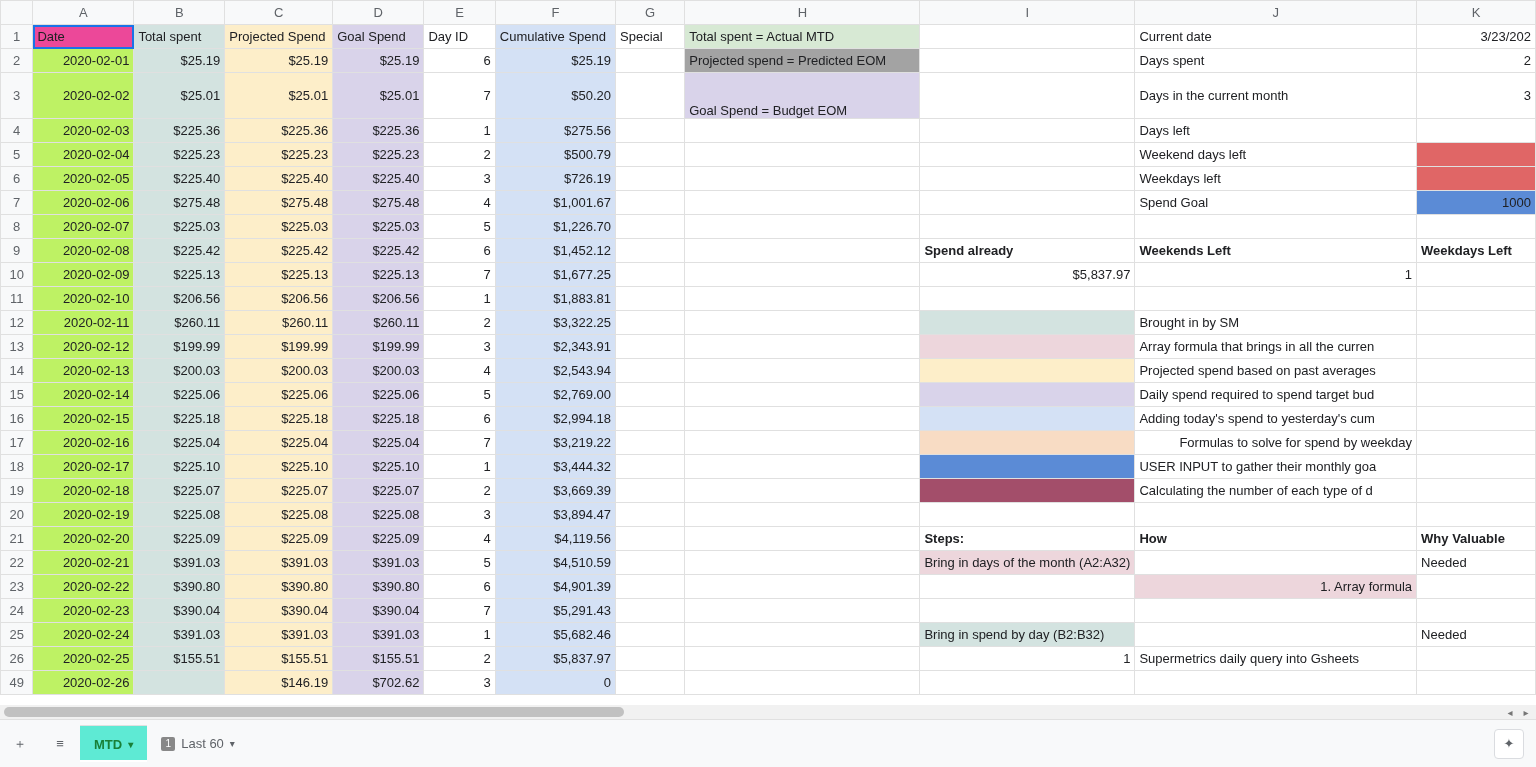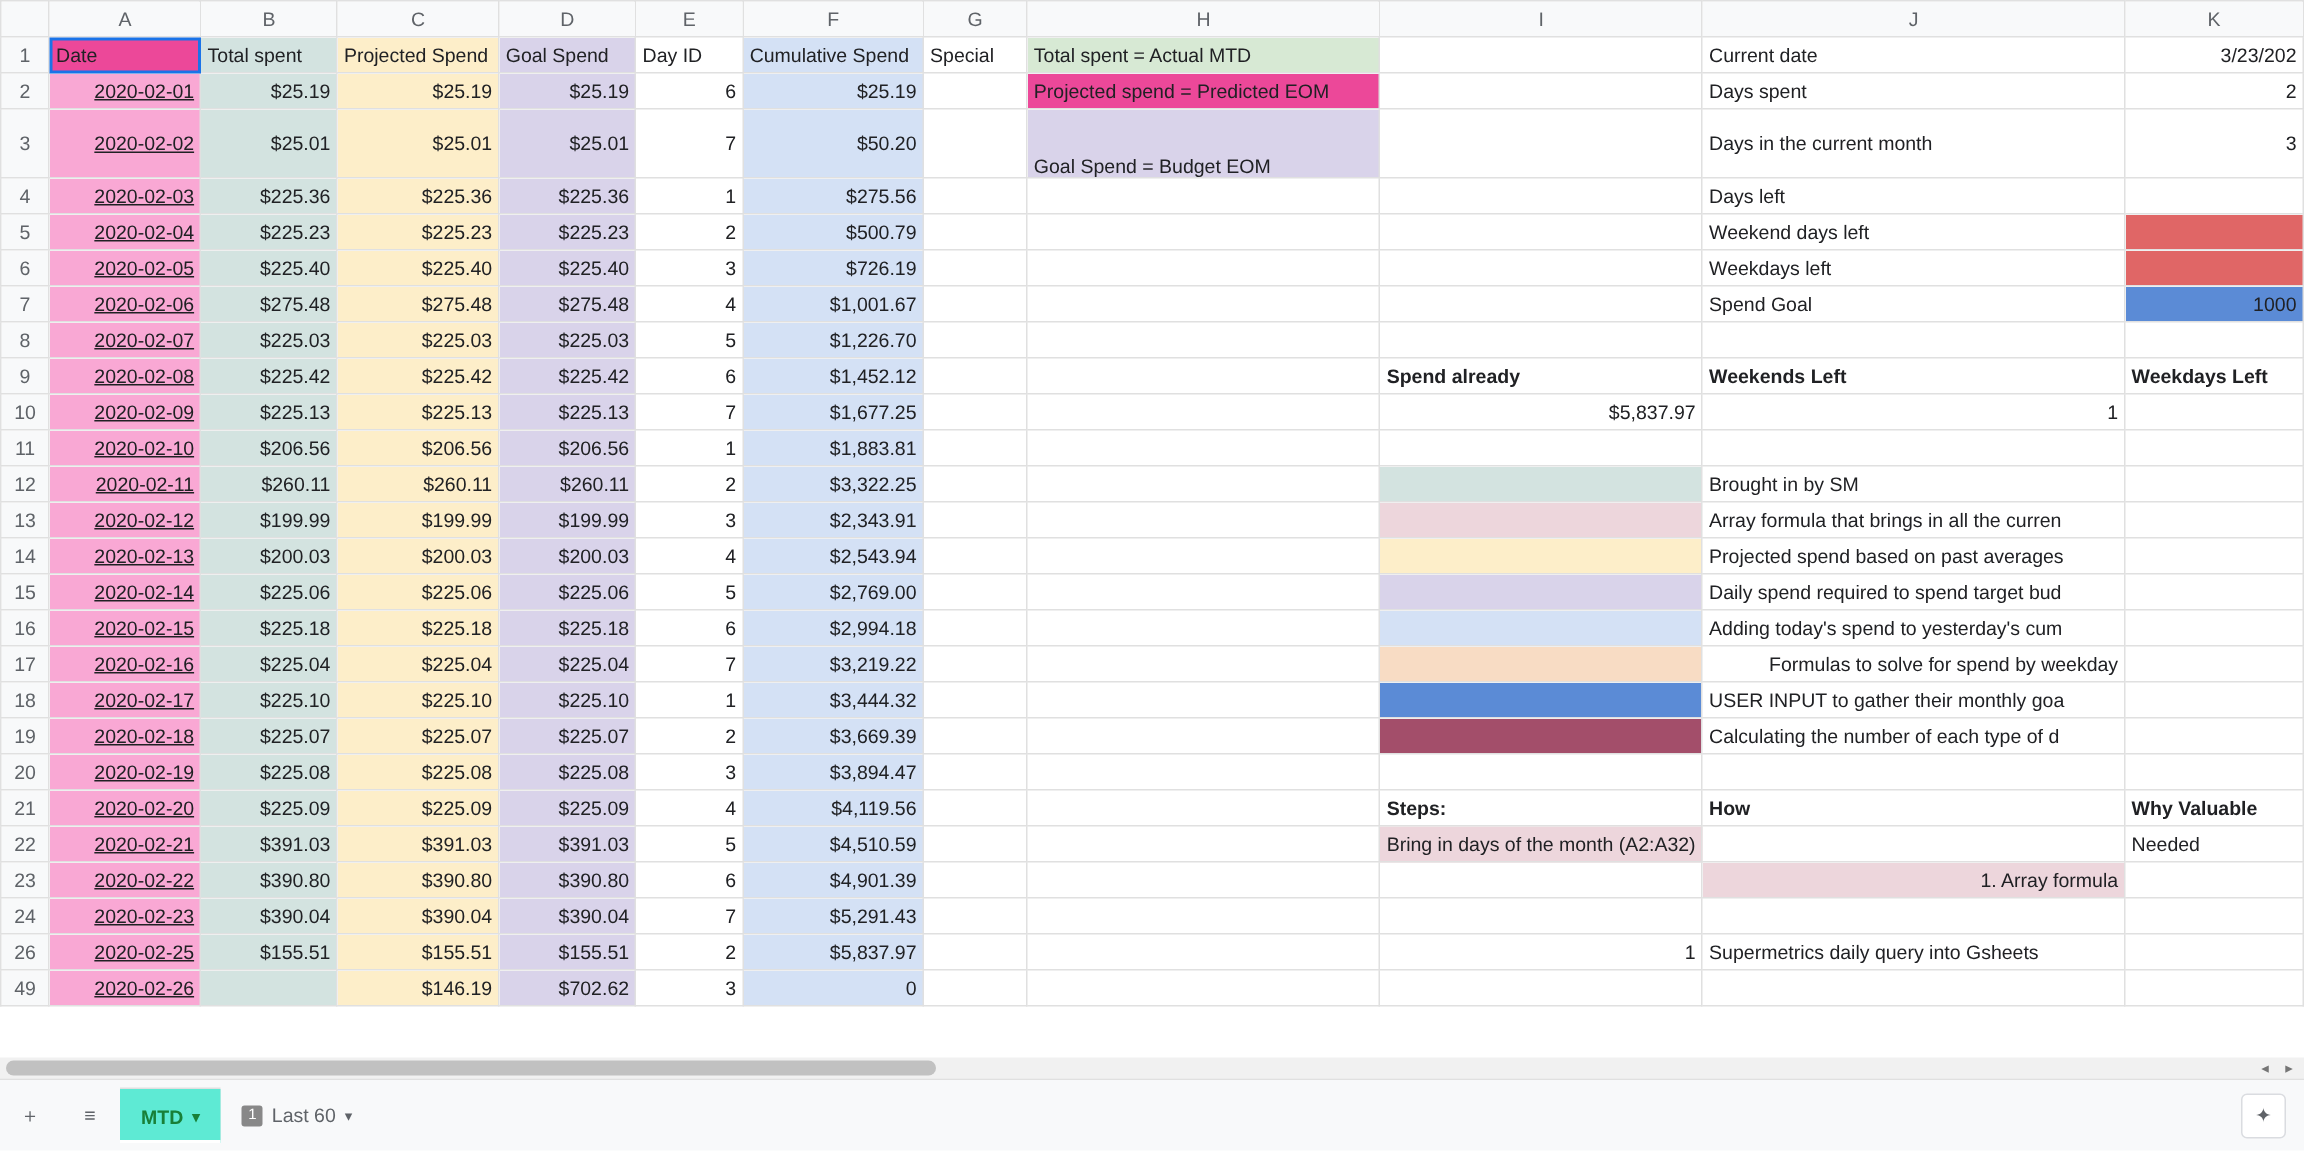--- a/index.html
+++ b/index.html
@@ -7,27 +7,27 @@
   .sheet-area { width: 1536px; height: 705px; overflow: hidden; position: relative; }
   table { border-collapse: collapse; table-layout: fixed; }
   th, td { border: 1px solid #e0e0e0; height: 24px; padding: 0 4px; white-space: nowrap; overflow: hidden; text-overflow: clip; }
   th { background: #f8f9fa; font-weight: normal; color: #5f6368; text-align: center; position: sticky; }
   th.colhdr { height: 24px; }
   th.rowhdr { width: 46px; text-align: center; background: #f8f9fa; }
   td { text-align: right; }
   td.left { text-align: left; }
   .selcell { outline: 2px solid #1a73e8; outline-offset: -2px; }
   
-  .cA  { background: #f9a8d4; text-decoration: underline; }
+  .cA  { background: #bef264; }
   .cB  { background: #d3e3e0; }
   .cC  { background: #fdeec9; }
   .cD  { background: #d9d3ea; }
   .cF  { background: #d4e1f5; }
   .hdrGreen { background: #d7e9d4; }
-  .hdrYellow { background: #ec4899; }
+  .hdrYellow { background: #a3a3a3; }
   .hdrPurple { background: #d9d3ea; }
   .legTeal { background: #d3e3e0; }
   .legPink { background: #edd6dc; }
   .legYellow { background: #fdeec9; }
   .legPurple { background: #d9d3ea; }
   .legBlue { background: #d4e1f5; }
   .legPeach { background: #f8dcc4; }
   .legStrongBlue { background: #5b8bd6; }
   .legMaroon { background: #a34e6a; }
   .statRed { background: #e06666; }
@@ -421,20 +421,34 @@
             <td class="cD">$390.04</td>
             <td>7</td>
             <td class="cF">$5,291.43</td>
             <td class="left"></td>
             <td class="left"></td>
             <td class="left"></td>
             <td class="left"></td>
             <td class="left"></td>
           </tr>
           <tr>
+            <th class="rowhdr">25</th>
+            <td class="cA" style="text-align: right;">2020-02-24</td>
+            <td class="cB">$391.03</td>
+            <td class="cC">$391.03</td>
+            <td class="cD">$391.03</td>
+            <td>1</td>
+            <td class="cF">$5,682.46</td>
+            <td class="left"></td>
+            <td class="left"></td>
+            <td class="left legTeal" style="overflow: visible;">Bring in spend by day (B2:B32)</td>
+            <td class="left"></td>
+            <td class="left">Needed</td>
+          </tr>
+          <tr>
             <th class="rowhdr">26</th>
             <td class="cA" style="text-align: right;">2020-02-25</td>
             <td class="cB">$155.51</td>
             <td class="cC">$155.51</td>
             <td class="cD">$155.51</td>
             <td>2</td>
             <td class="cF">$5,837.97</td>
             <td class="left"></td>
             <td class="left"></td>
             <td class="left" style="text-align: right;">1</td>

